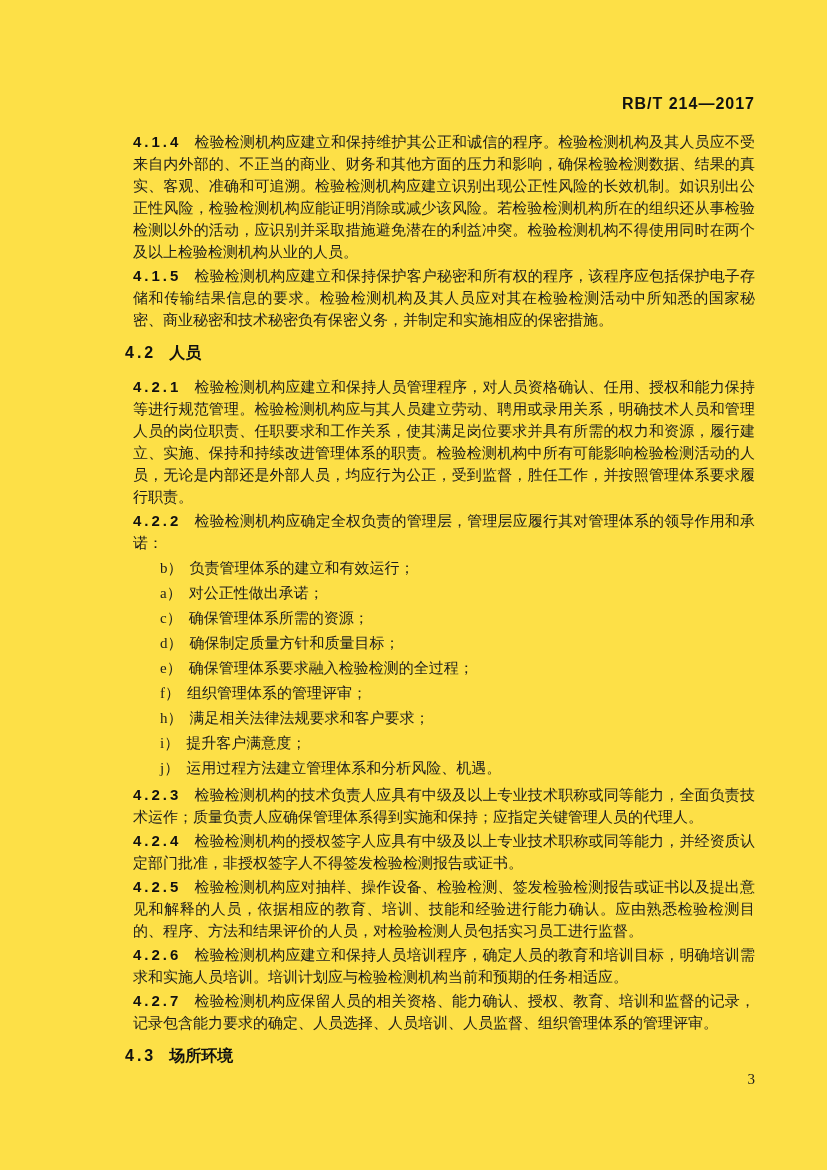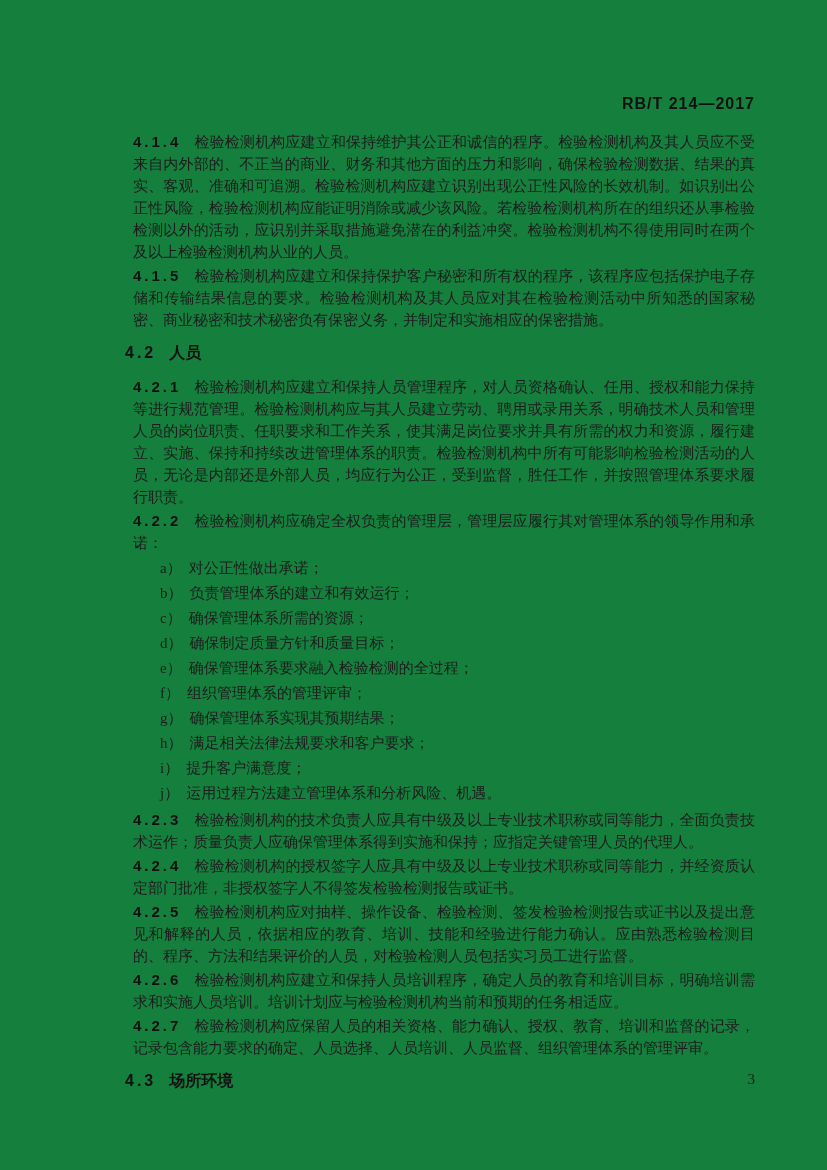--- a/index.html
+++ b/index.html
@@ -1,20 +1,20 @@
 <!DOCTYPE html>
 <html lang="zh"><head>
 <meta charset="utf-8">
 <style>
   html, body { margin: 0; padding: 0; background: #ffffff; }
   .page {
     position: relative;
     width: 827px;
     height: 1170px;
-    background: #15803d;
+    background: #fde047;
     color: #1c1c1c;
     font-family: "Liberation Serif", "DejaVu Serif", serif;
     overflow: hidden;
   }
   .doc-header {
     position: absolute;
     top: 95px;
     left: 125px;
     width: 630px;
     text-align: right;
@@ -94,27 +94,26 @@
 
     <p class="clause"><span class="clause-num">4.1.5</span><span class="clause-text">检验检测机构应建立和保持保护客户秘密和所有权的程序，该程序应包括保护电子存储和传输结果信息的要求。检验检测机构及其人员应对其在检验检测活动中所知悉的国家秘密、商业秘密和技术秘密负有保密义务，并制定和实施相应的保密措施。</span></p>
 
     <h2 class="section-heading"><span class="sec-num">4.2</span><span class="sec-title">人员</span></h2>
 
     <p class="clause"><span class="clause-num">4.2.1</span><span class="clause-text">检验检测机构应建立和保持人员管理程序，对人员资格确认、任用、授权和能力保持等进行规范管理。检验检测机构应与其人员建立劳动、聘用或录用关系，明确技术人员和管理人员的岗位职责、任职要求和工作关系，使其满足岗位要求并具有所需的权力和资源，履行建立、实施、保持和持续改进管理体系的职责。检验检测机构中所有可能影响检验检测活动的人员，无论是内部还是外部人员，均应行为公正，受到监督，胜任工作，并按照管理体系要求履行职责。</span></p>
 
     <p class="clause"><span class="clause-num">4.2.2</span><span class="clause-text">检验检测机构应确定全权负责的管理层，管理层应履行其对管理体系的领导作用和承诺：</span></p>
 
     <ol class="clause-list">
+      <li><span class="item-label">b）</span><span class="item-text">负责管理体系的建立和有效运行；</span></li>
       <li><span class="item-label">a）</span><span class="item-text">对公正性做出承诺；</span></li>
-      <li><span class="item-label">b）</span><span class="item-text">负责管理体系的建立和有效运行；</span></li>
       <li><span class="item-label">c）</span><span class="item-text">确保管理体系所需的资源；</span></li>
       <li><span class="item-label">d）</span><span class="item-text">确保制定质量方针和质量目标；</span></li>
       <li><span class="item-label">e）</span><span class="item-text">确保管理体系要求融入检验检测的全过程；</span></li>
       <li><span class="item-label">f）</span><span class="item-text">组织管理体系的管理评审；</span></li>
-      <li><span class="item-label">g）</span><span class="item-text">确保管理体系实现其预期结果；</span></li>
       <li><span class="item-label">h）</span><span class="item-text">满足相关法律法规要求和客户要求；</span></li>
       <li><span class="item-label">i）</span><span class="item-text">提升客户满意度；</span></li>
       <li><span class="item-label">j）</span><span class="item-text">运用过程方法建立管理体系和分析风险、机遇。</span></li>
     </ol>
 
     <p class="clause"><span class="clause-num">4.2.3</span><span class="clause-text">检验检测机构的技术负责人应具有中级及以上专业技术职称或同等能力，全面负责技术运作；质量负责人应确保管理体系得到实施和保持；应指定关键管理人员的代理人。</span></p>
 
     <p class="clause"><span class="clause-num">4.2.4</span><span class="clause-text">检验检测机构的授权签字人应具有中级及以上专业技术职称或同等能力，并经资质认定部门批准，非授权签字人不得签发检验检测报告或证书。</span></p>
 
     <p class="clause"><span class="clause-num">4.2.5</span><span class="clause-text">检验检测机构应对抽样、操作设备、检验检测、签发检验检测报告或证书以及提出意见和解释的人员，依据相应的教育、培训、技能和经验进行能力确认。应由熟悉检验检测目的、程序、方法和结果评价的人员，对检验检测人员包括实习员工进行监督。</span></p>

